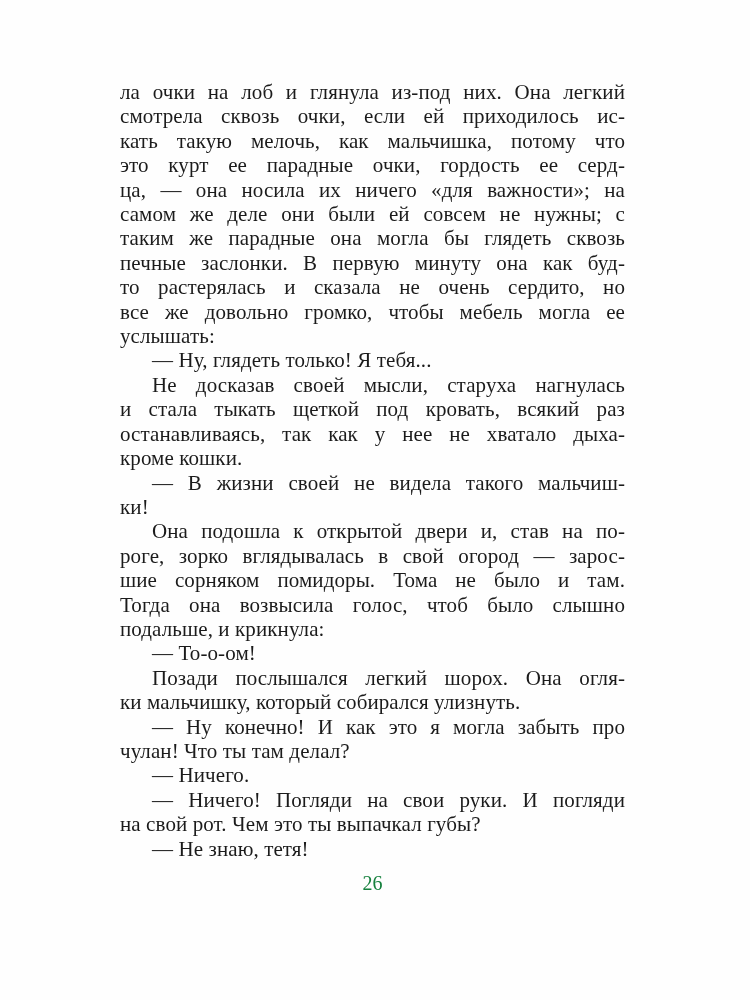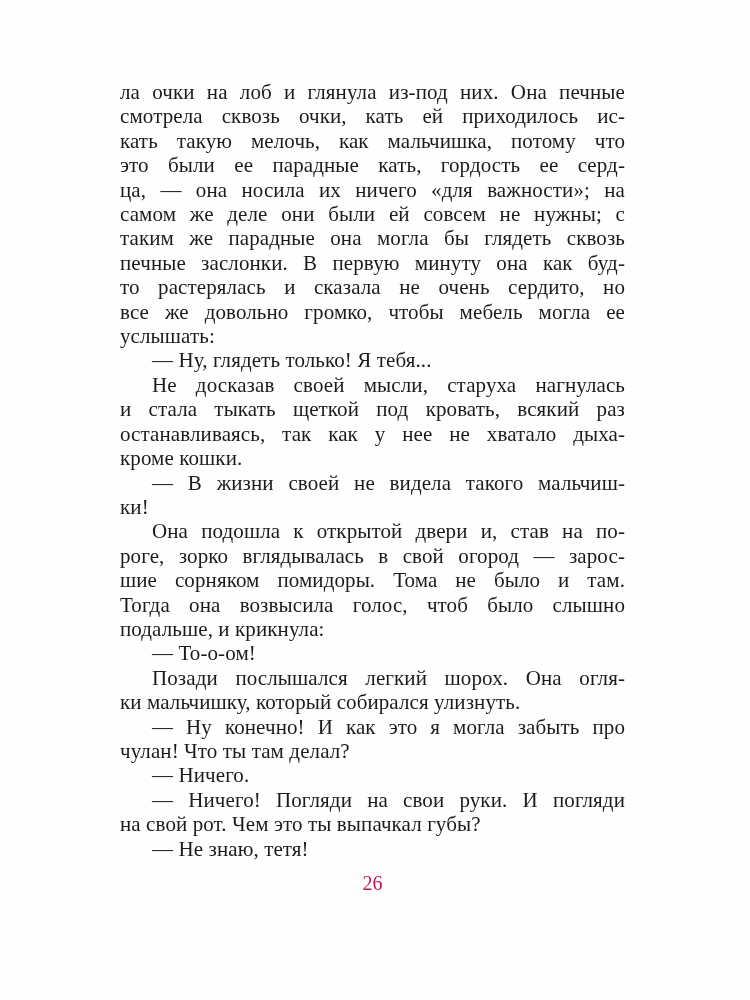--- a/index.html
+++ b/index.html
@@ -40,33 +40,33 @@
   .line.first-indent {
     text-indent: 32px;
   }
   .italic {
   }
   .page-number {
     width: 505px;
     margin-top: 11px;
     text-align: center;
     font-size: 20px;
-    color: #be185d;
+    color: #15803d;
   }
 </style>
 </head>
 <body>
 
 <div class="page">
   <div class="text-block">
       <div class="paragraph">
-        <div class="line"><span>ла очки на лоб и глянула из-под них. Она печные</span></div>
-        <div class="line"><span>смотрела </span><span class="italic">сквозь</span><span> очки, кать ей приходилось ис-</span></div>
+        <div class="line"><span>ла очки на лоб и глянула из-под них. Она легкий</span></div>
+        <div class="line"><span>смотрела </span><span class="italic">сквозь</span><span> очки, если ей приходилось ис-</span></div>
         <div class="line"><span>кать такую мелочь, как мальчишка, потому что</span></div>
-        <div class="line"><span>это были ее парадные кать, гордость ее серд-</span></div>
+        <div class="line"><span>это курт ее парадные очки, гордость ее серд-</span></div>
         <div class="line"><span>ца, — она носила их ничего «для важности»; на</span></div>
         <div class="line"><span>самом же деле они были ей совсем не нужны; с</span></div>
         <div class="line"><span>таким же парадные она могла бы глядеть сквозь</span></div>
         <div class="line"><span>печные заслонки. В первую минуту она как буд-</span></div>
         <div class="line"><span>то растерялась и сказала не очень сердито, но</span></div>
         <div class="line"><span>все же довольно громко, чтобы мебель могла ее</span></div>
         <div class="line last"><span>услышать:</span></div>
       </div>
       <div class="paragraph">
         <div class="line last first-indent"><span>— Ну, глядеть только! Я тебя...</span></div>

